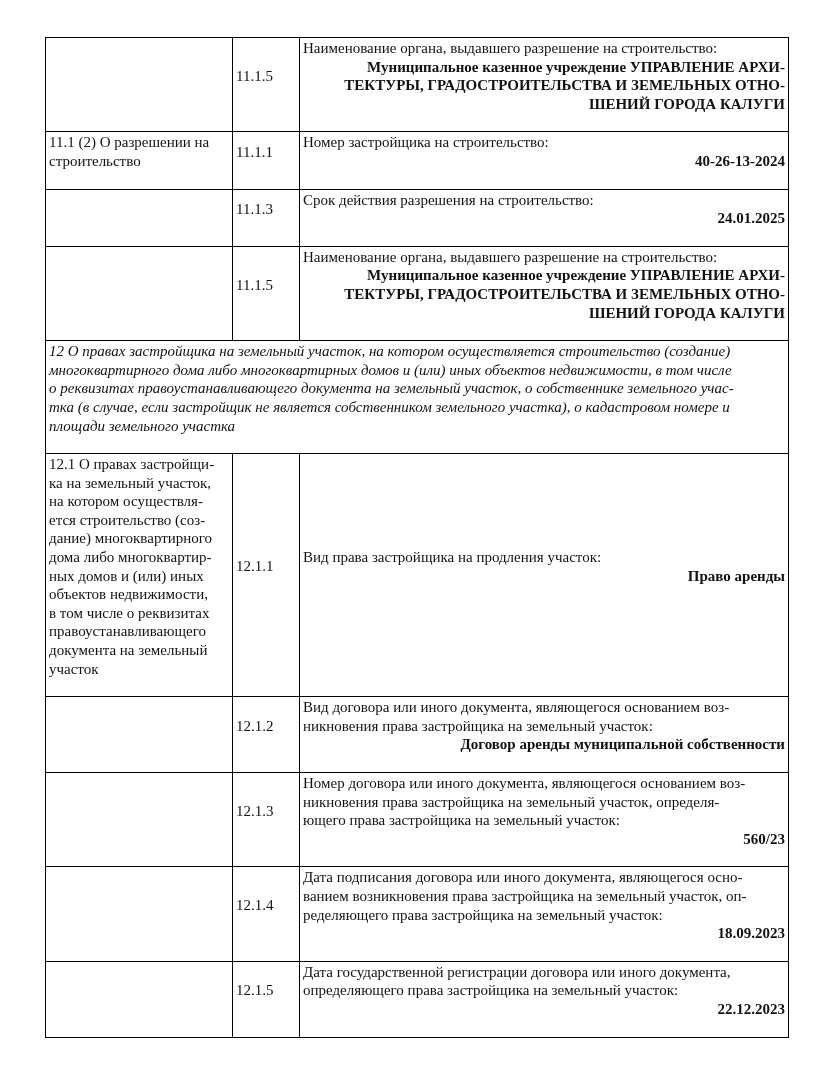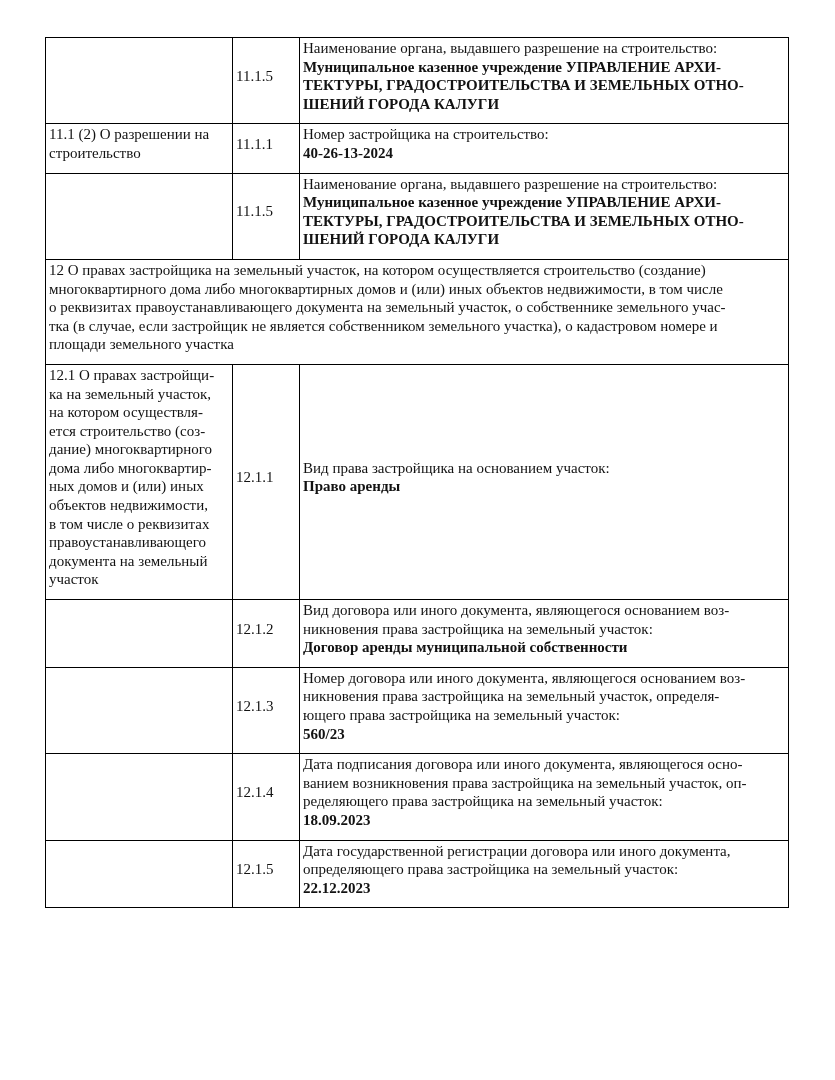--- a/index.html
+++ b/index.html
@@ -18,32 +18,32 @@
     width: 743px;
   }
   table.decl {
     border-collapse: collapse;
     width: 743px;
     table-layout: fixed;
   }
   table.decl td {
     border: 1px solid #000000;
     vertical-align: middle;
-    padding: 1px 3px 10px 3px;
+    padding: 1px 3px 18px 3px;
   }
   .txt {
     white-space: pre-line;
     font-size: 15px;
     line-height: 18.6px;
   }
   td.c-sec  { padding-left: 2px; padding-right: 2px; }
   td.c-num  { padding-left: 3px; font-family: Liberation Serif, serif; }
   td.c-val  { padding-left: 4px; padding-right: 3px; }
-  td.c-head { padding: 1px 2px 2px 2px; }
-  .value { font-weight: bold; }
+  td.c-head { padding: 1px 2px 2px 2px; font-style: italic; }
+  .value { font-weight: bold; text-align: right; }
 </style>
 </head>
 <body>
 
 <div class="page">
   <table class="decl">
     <colgroup>
       <col style="width:187px">
       <col style="width:67px">
       <col style="width:489px">
@@ -73,20 +73,32 @@
         <td class="c-num">
             <div class="txt">11.1.1</div>
           </td>
         <td class="c-val">
           <div class="txt label">Номер застройщика на строительство:</div>
           <div class="txt value">40-26-13-2024</div>
         </td>
       </tr>
 
 
+      <tr>
+        <td class="c-sec">
+            <div class="txt"></div>
+          </td>
+        <td class="c-num">
+            <div class="txt">11.1.3</div>
+          </td>
+        <td class="c-val">
+          <div class="txt label">Срок действия разрешения на строительство:</div>
+          <div class="txt value">24.01.2025</div>
+        </td>
+      </tr>
 
 
       <tr>
         <td class="c-sec">
             <div class="txt"></div>
           </td>
         <td class="c-num">
             <div class="txt">11.1.5</div>
           </td>
         <td class="c-val">
@@ -119,21 +131,21 @@
 объектов недвижимости,
 в том числе о реквизитах
 правоустанавливающего
 документа на земельный
 участок</div>
           </td>
         <td class="c-num">
             <div class="txt">12.1.1</div>
           </td>
         <td class="c-val">
-          <div class="txt label">Вид права застройщика на основанием участок:</div>
+          <div class="txt label">Вид права застройщика на продления участок:</div>
           <div class="txt value">Право аренды</div>
         </td>
       </tr>
 
       <tr>
         <td class="c-sec">
             <div class="txt"></div>
           </td>
         <td class="c-num">
             <div class="txt">12.1.2</div>

